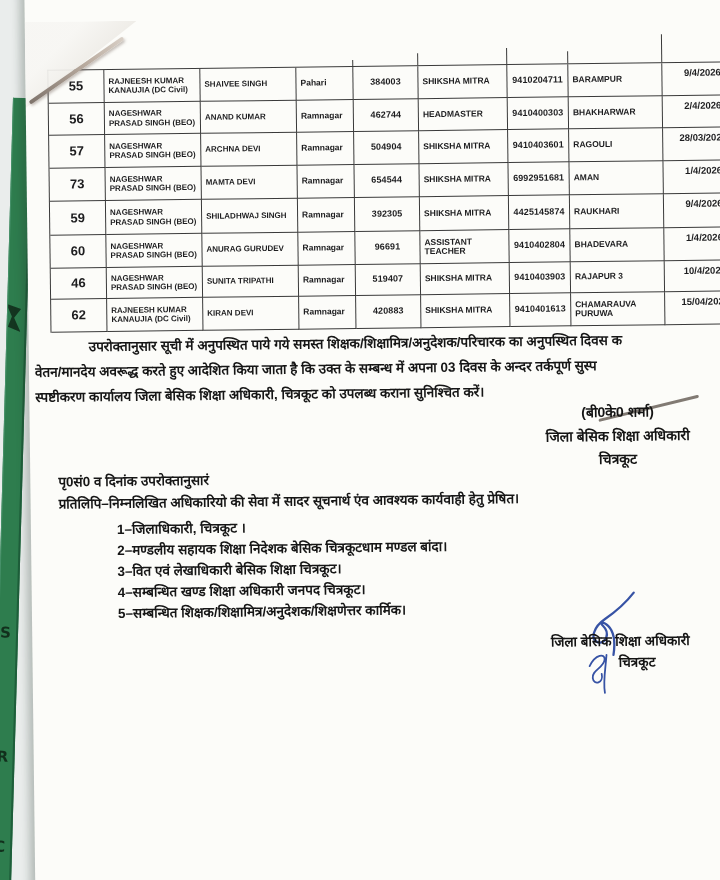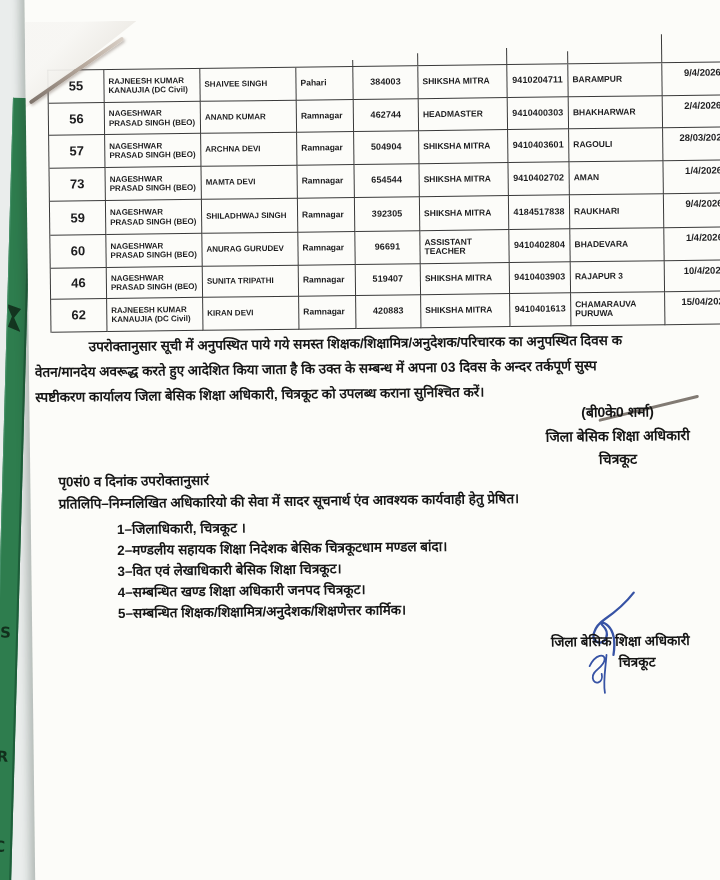--- a/index.html
+++ b/index.html
@@ -127,31 +127,31 @@
       <div class="tc c7">9410403601</div>
       <div class="tc c8">RAGOULI</div>
       <div class="tc c9">28/03/2026</div>
 
       <div class="tc c1">73</div>
       <div class="tc c2">NAGESHWAR PRASAD SINGH (BEO)</div>
       <div class="tc c3">MAMTA DEVI</div>
       <div class="tc c4">Ramnagar</div>
       <div class="tc c5">654544</div>
       <div class="tc c6">SHIKSHA MITRA</div>
-      <div class="tc c7">9410402702</div>
+      <div class="tc c7">6992951681</div>
       <div class="tc c8">AMAN</div>
       <div class="tc c9">1/4/2026</div>
 
       <div class="tc c1">59</div>
       <div class="tc c2">NAGESHWAR PRASAD SINGH (BEO)</div>
       <div class="tc c3">SHILADHWAJ SINGH</div>
       <div class="tc c4">Ramnagar</div>
       <div class="tc c5">392305</div>
       <div class="tc c6">SHIKSHA MITRA</div>
-      <div class="tc c7">4184517838</div>
+      <div class="tc c7">4425145874</div>
       <div class="tc c8">RAUKHARI</div>
       <div class="tc c9">9/4/2026</div>
 
       <div class="tc c1">60</div>
       <div class="tc c2">NAGESHWAR PRASAD SINGH (BEO)</div>
       <div class="tc c3">ANURAG GURUDEV</div>
       <div class="tc c4">Ramnagar</div>
       <div class="tc c5">96691</div>
       <div class="tc c6">ASSISTANT TEACHER</div>
       <div class="tc c7">9410402804</div>

